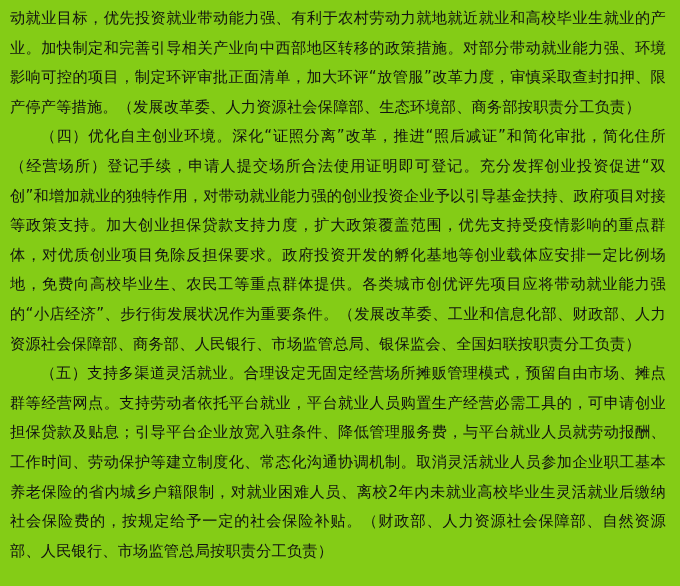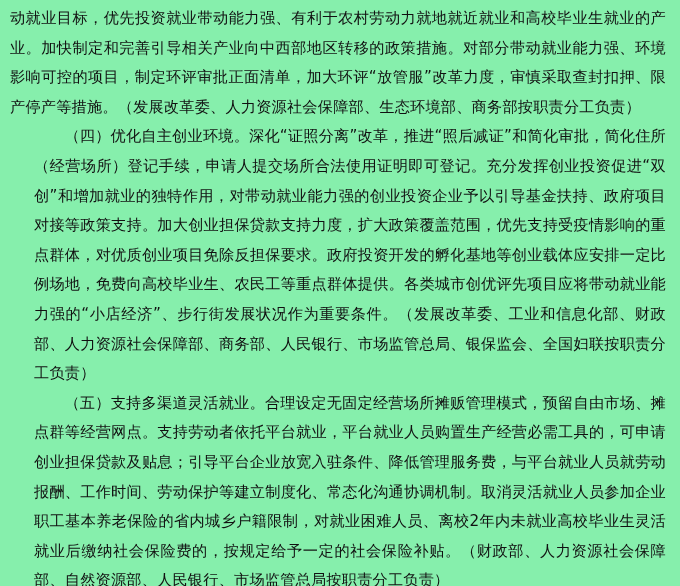--- a/index.html
+++ b/index.html
@@ -12,34 +12,33 @@
     height: 586px;
     font-family: "DejaVu Sans", "Liberation Sans", sans-serif;
     color: #1a1a1a;
     overflow: hidden;
   }
   .page {
     width: 680px;
     height: 586px;
     box-sizing: border-box;
     padding: 4px 14px 0 10px;
-    background: #86efac;
+    background: #84cc16;
   }
   .para {
     font-size: 15.2px;
     line-height: 29.6px;
     text-align: justify;
     text-justify: inter-ideograph;
     margin: 0;
     letter-spacing: 0.2px;
     color: #111111;
   }
   .para + .para {
     margin-top: 0px;
-    margin-left: 24px;
   }
   .indent {
     text-indent: 2em;
   }
 </style>
 </head>
 <body>
 
 <div class="page">
   <p class="para">动就业目标，优先投资就业带动能力强、有利于农村劳动力就地就近就业和高校毕业生就业的产业。加快制定和完善引导相关产业向中西部地区转移的政策措施。对部分带动就业能力强、环境影响可控的项目，制定环评审批正面清单，加大环评“放管服”改革力度，审慎采取查封扣押、限产停产等措施。（发展改革委、人力资源社会保障部、生态环境部、商务部按职责分工负责）</p>

